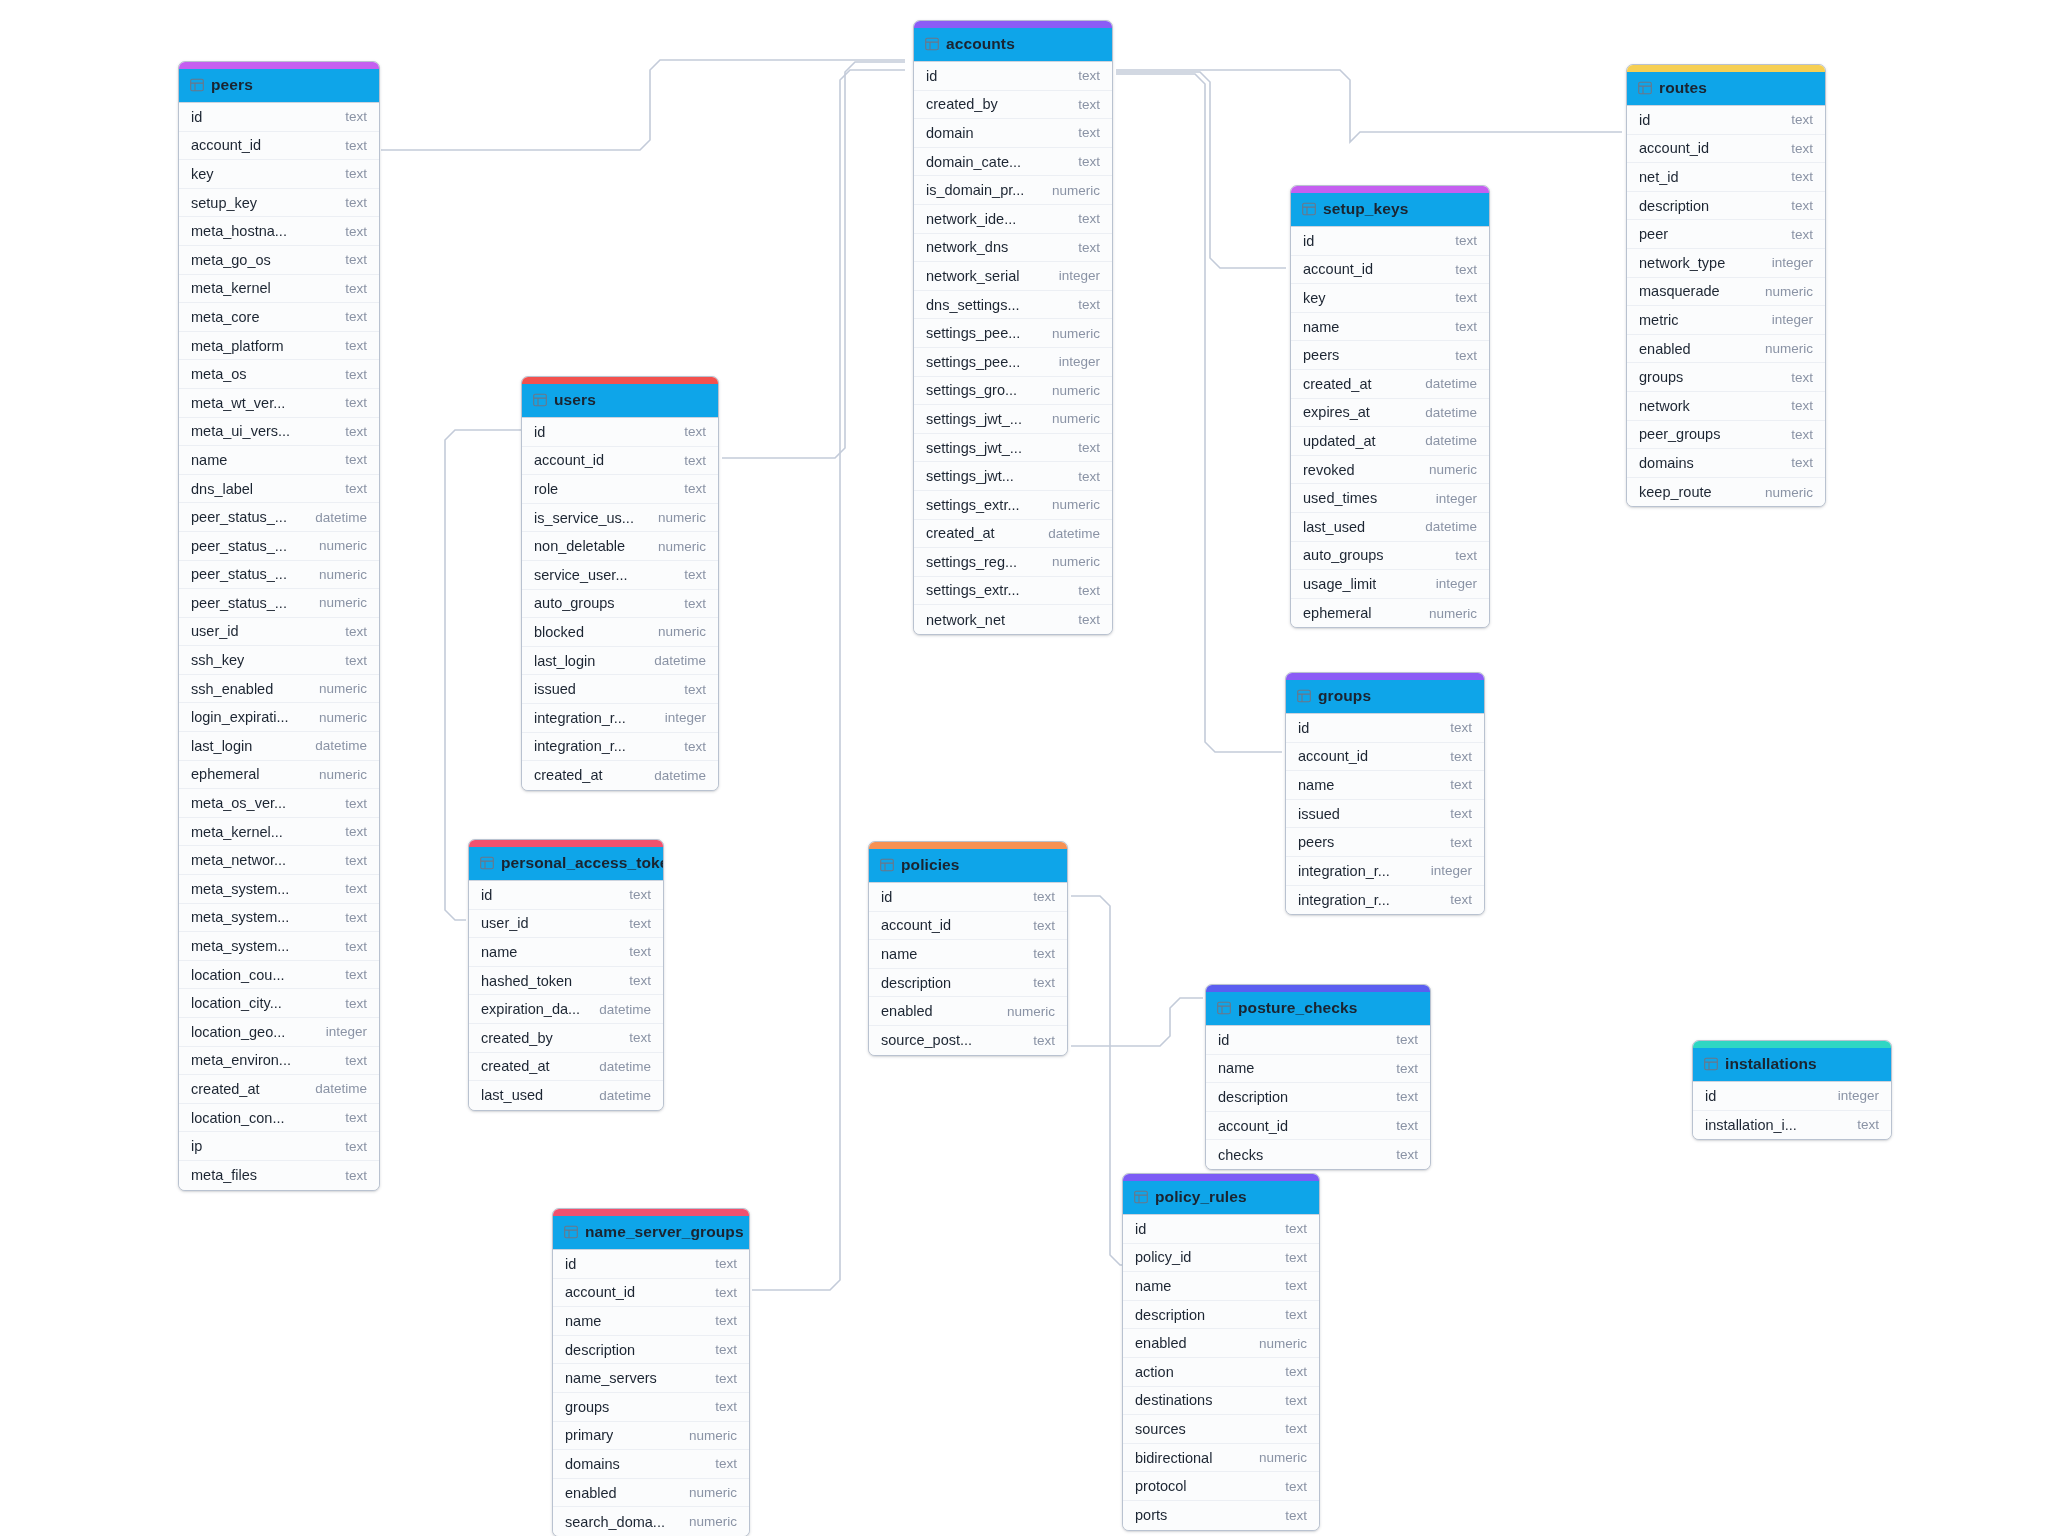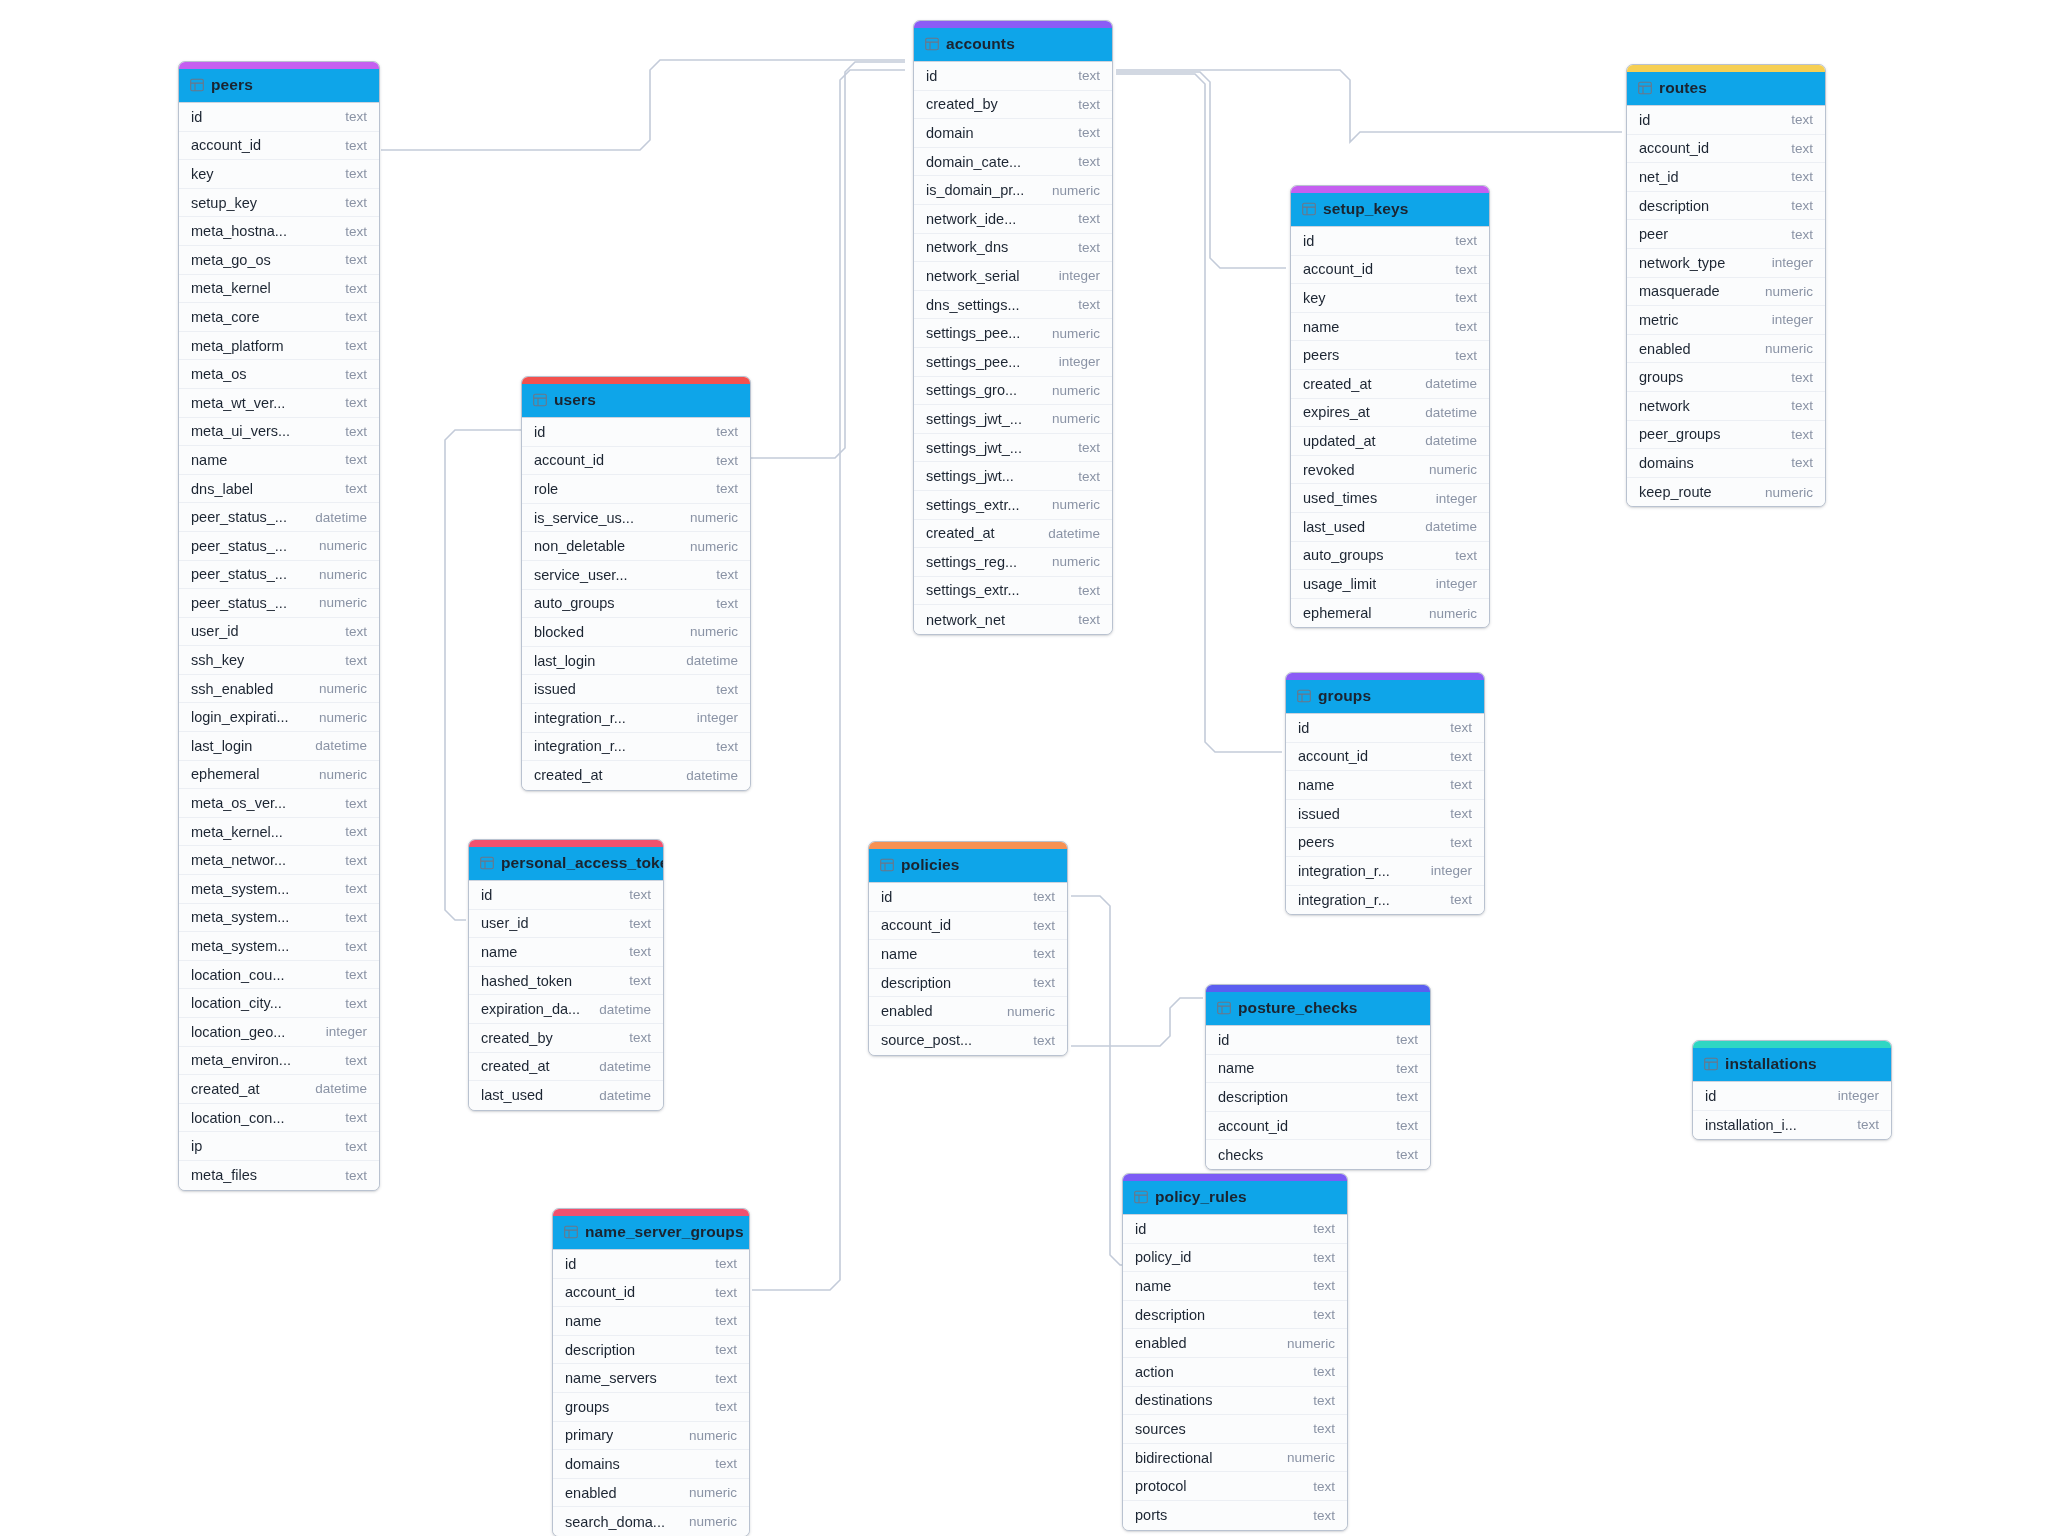--- a/index.html
+++ b/index.html
@@ -263,21 +263,21 @@
         </div>
         <div class="field-row">
           <span class="field-name">ip</span>
           <span class="field-type">text</span>
         </div>
         <div class="field-row">
           <span class="field-name">meta_files</span>
           <span class="field-type">text</span>
         </div>
       </div>
-      <div class="table-node" style="left: 521px; top: 376px; width: 230px;">
+      <div class="table-node" style="left: 521px; top: 376px; width: 198px;">
         <div class="accent-bar" style="background: rgb(242, 81, 78);"></div>
         <div class="node-header">
           <span class="tbl-icon">
             <svg width="14" height="14" viewBox="0 0 14 14">
               <rect x="0.7" y="1.2" width="12.6" height="11.6" rx="1.6" fill="none" stroke="#6d7687" stroke-width="1.1"></rect>
               <line x1="0.7" y1="5.1" x2="13.3" y2="5.1" stroke="#6d7687" stroke-width="1.1"></line>
               <line x1="5.0" y1="5.1" x2="5.0" y2="12.8" stroke="#6d7687" stroke-width="1.1"></line>
             </svg>
           </span>
           <span class="node-title">users</span>
@@ -789,21 +789,21 @@
         </div>
         <div class="field-row">
           <span class="field-name">enabled</span>
           <span class="field-type">numeric</span>
         </div>
         <div class="field-row">
           <span class="field-name">search_doma...</span>
           <span class="field-type">numeric</span>
         </div>
       </div>
-      <div class="table-node" style="left: 1122px; top: 1173px; width: 226px;">
+      <div class="table-node" style="left: 1122px; top: 1173px; width: 198px;">
         <div class="accent-bar" style="background: rgb(124, 92, 245);"></div>
         <div class="node-header">
           <span class="tbl-icon">
             <svg width="14" height="14" viewBox="0 0 14 14">
               <rect x="0.7" y="1.2" width="12.6" height="11.6" rx="1.6" fill="none" stroke="#6d7687" stroke-width="1.1"></rect>
               <line x1="0.7" y1="5.1" x2="13.3" y2="5.1" stroke="#6d7687" stroke-width="1.1"></line>
               <line x1="5.0" y1="5.1" x2="5.0" y2="12.8" stroke="#6d7687" stroke-width="1.1"></line>
             </svg>
           </span>
           <span class="node-title">policy_rules</span>

